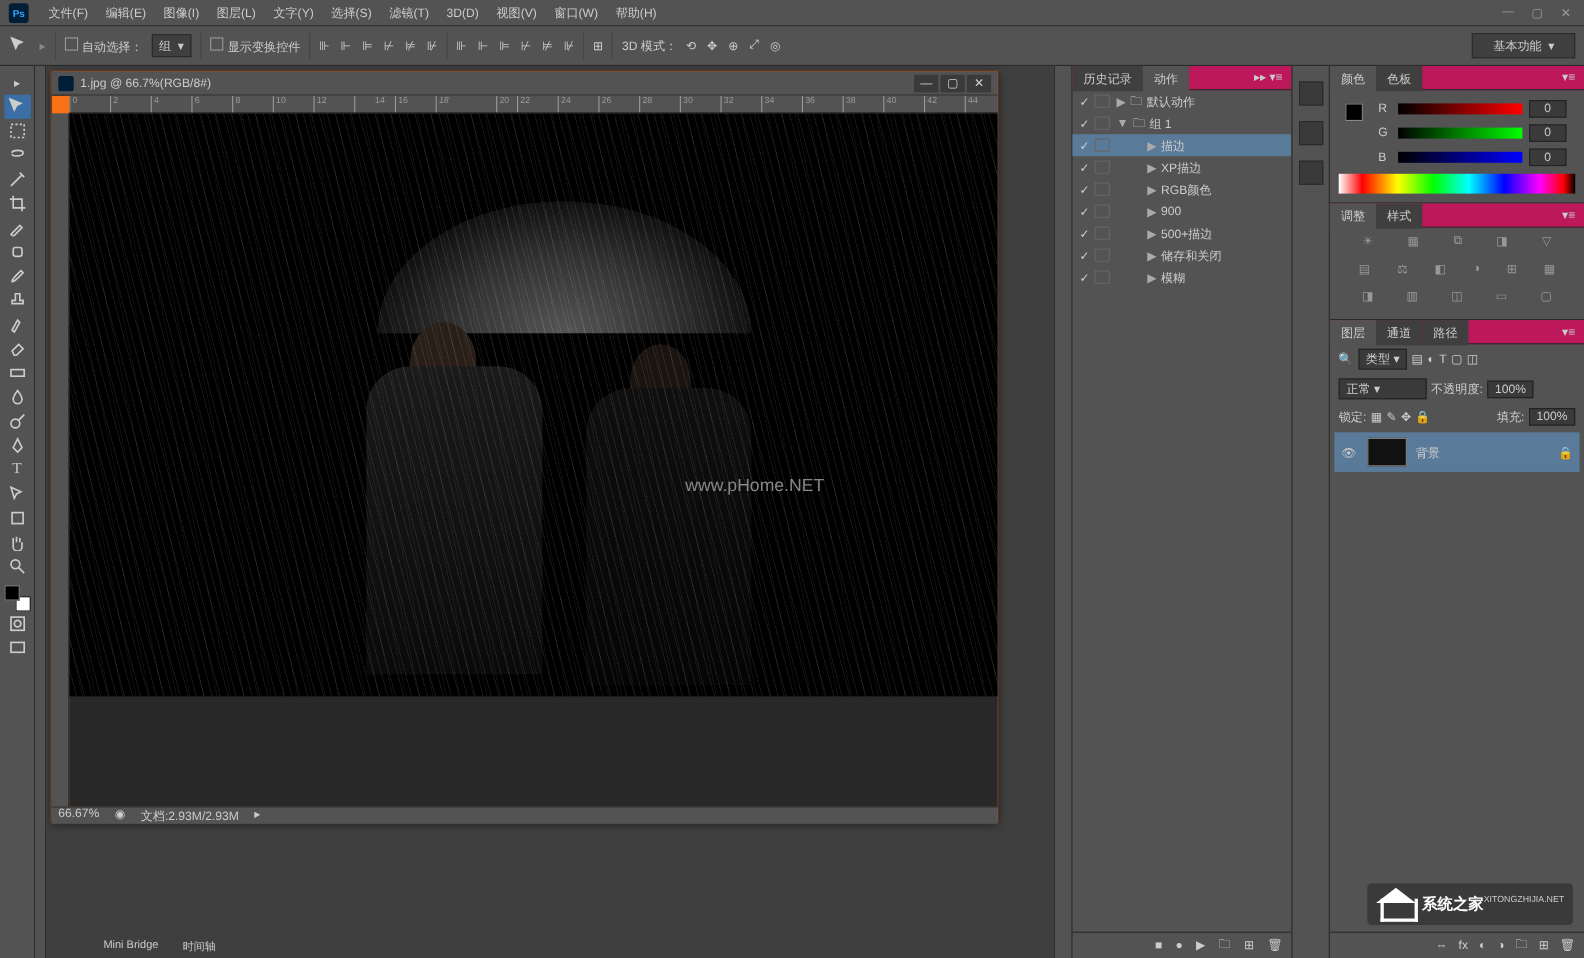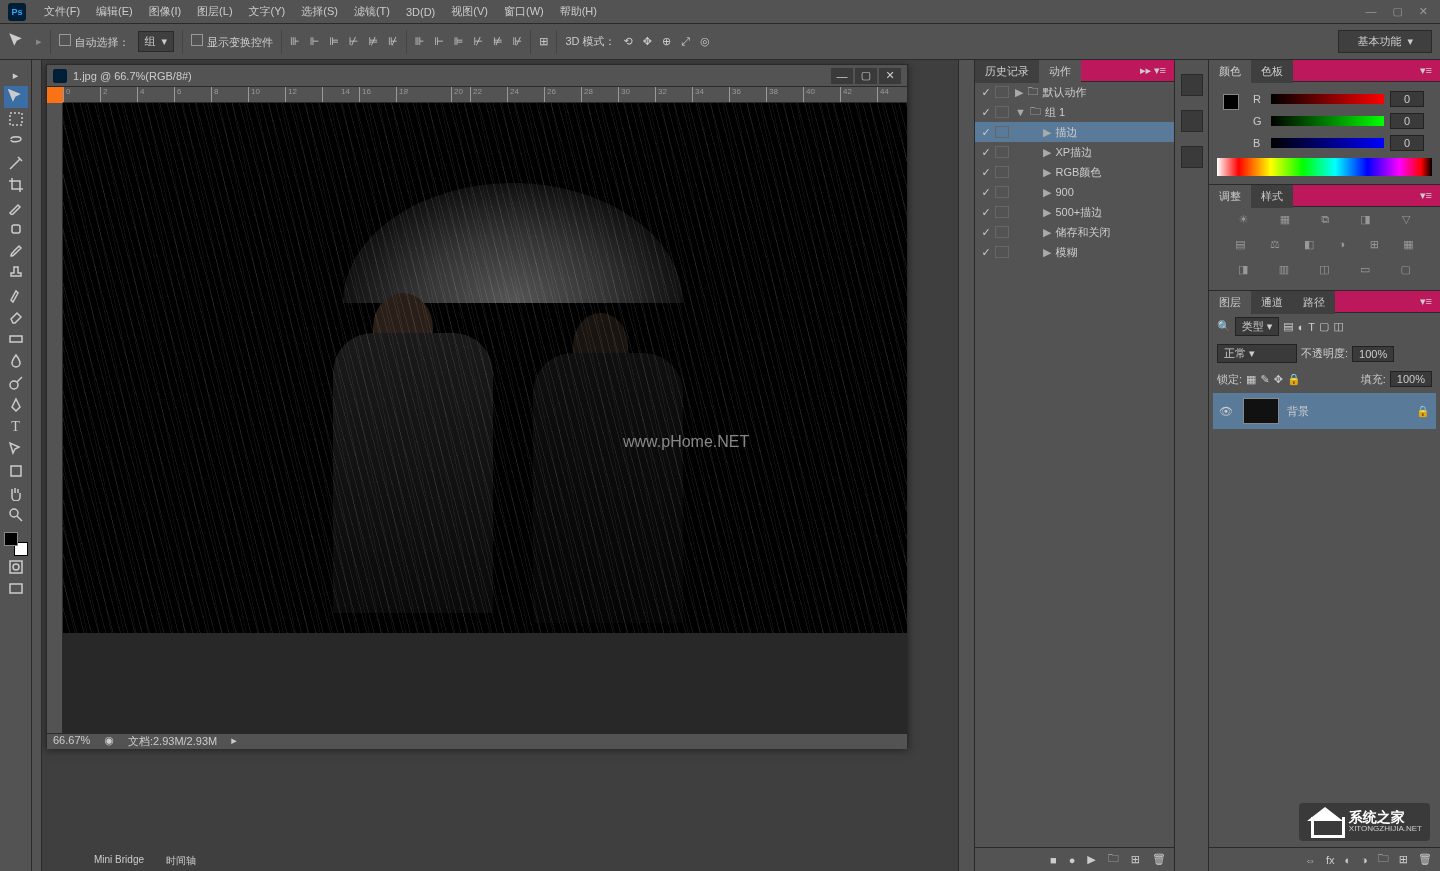--- a/index.html
+++ b/index.html
@@ -85,21 +85,21 @@
 .layer-controls .dd{background:#3a3a3a;border:1px solid #222;padding:1px 6px}
 .layer-row{height:36px;background:#5a7a9a;display:flex;align-items:center;padding:0 6px;margin:2px 4px}
 .layer-row .eye{width:16px;color:#ccc}
 .layer-row .thumb{width:36px;height:26px;background:#111;border:1px solid #888;margin:0 8px}
 .layer-row .lock{margin-left:auto;color:#ccc}
 .layers-footer{height:24px;border-top:1px solid #2a2a2a;display:flex;align-items:center;justify-content:flex-end;gap:10px;padding:0 8px;color:#888;margin-top:auto}
 .site-logo{position:absolute;right:10px;bottom:30px;display:flex;align-items:center;gap:6px;background:rgba(0,0,0,.3);padding:4px 8px;border-radius:4px}
 .site-logo .house{width:36px;height:30px;position:relative}
 .site-logo .house::before{content:"";position:absolute;left:4px;top:10px;width:28px;height:18px;border:3px solid #fff;border-top:none}
 .site-logo .house::after{content:"";position:absolute;left:0;top:0;width:0;height:0;border-left:18px solid transparent;border-right:18px solid transparent;border-bottom:14px solid #fff}
-.site-text{display:flex;flex-direction:column;line-height:1.1}
+.site-text{display:flex;line-height:1.1}
 .site-text .cn{font-size:14px;font-weight:bold;color:#fff}
 .site-text .en{font-size:8px;color:#ccc}
 </style>
 </head>
 <body>
 
 <div class="menubar">
   <div class="ps-logo">
       <span>Ps</span>
     </div>

